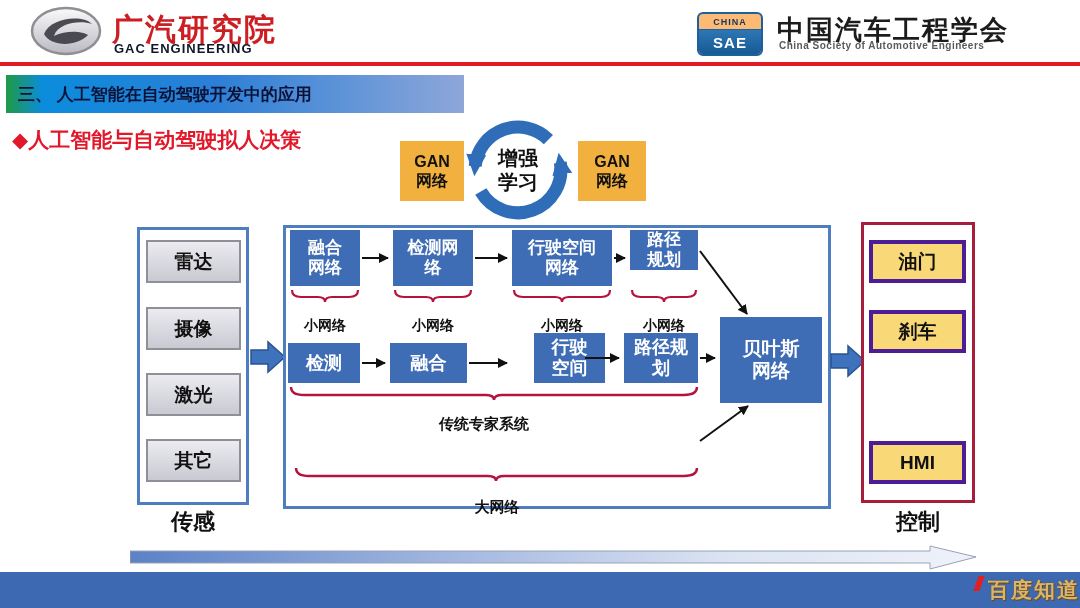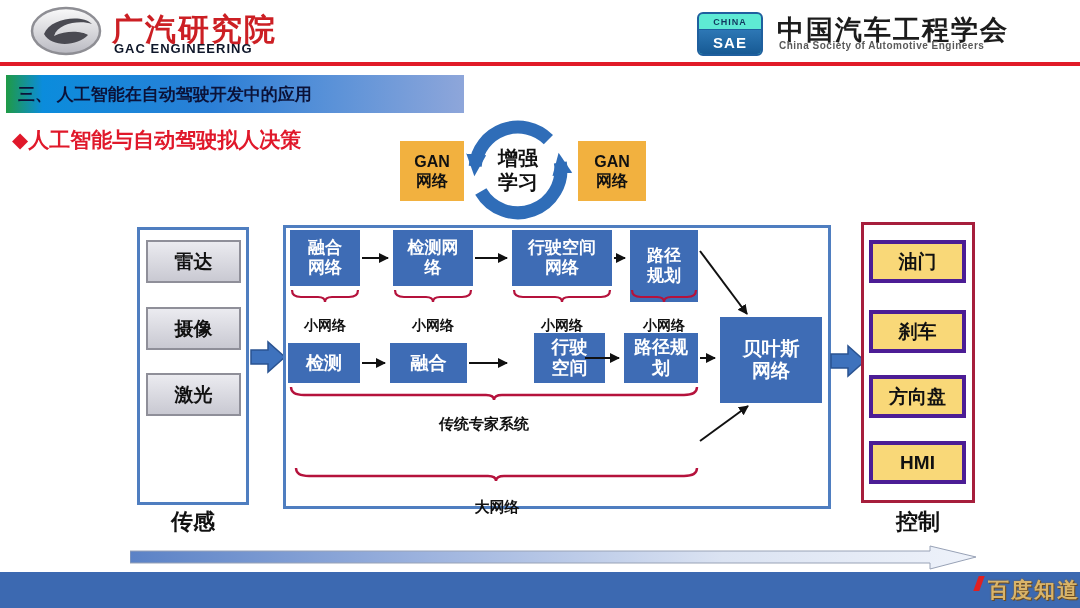--- a/index.html
+++ b/index.html
@@ -3,21 +3,21 @@
 <meta charset="utf-8">
 <style>
   html,body{margin:0;padding:0;}
   #slide{position:relative;width:1080px;height:608px;background:#ffffff;overflow:hidden;
          font-family:"Liberation Sans","DejaVu Sans",sans-serif;}
   .abs{position:absolute;}
   .ml{white-space:pre-line;}
   
   .gac-title{font-size:31px;font-weight:bold;color:#cc1f24;letter-spacing:2px;}
   .gac-sub{font-size:13px;font-weight:bold;color:#0f172a;letter-spacing:1px;}
-  .sae-badge{width:62px;height:40px;border:2px solid #1f5f9e;border-radius:6px;overflow:hidden;background:#5eead4;}
+  .sae-badge{width:62px;height:40px;border:2px solid #1f5f9e;border-radius:6px;overflow:hidden;background:#fdba74;}
   .sae-badge .top{height:15px;display:flex;align-items:center;justify-content:center;
                   font-size:9px;font-weight:bold;color:#10365e;letter-spacing:1px;border-bottom:1px solid #1f5f9e;}
   .sae-badge .bot{height:24px;display:flex;align-items:center;justify-content:center;
                   background:linear-gradient(180deg,#2d77b5,#175a94);color:#fff;font-size:15px;font-weight:bold;letter-spacing:1px;}
   .sae-title{font-size:27px;font-weight:bold;color:#1c1c1c;letter-spacing:2px;}
   .sae-sub{font-size:10px;font-weight:bold;color:#5a5a5a;letter-spacing:0.5px;}
   .redline{left:0;top:62px;width:1080px;height:4px;background:#e11a28;}
   .titlebar{left:6px;top:75px;width:458px;height:38px;
             background:linear-gradient(90deg,#1f9a45 0%,#0b8cdc 8%,#2b7fd6 45%,#8ea6da 100%);
             display:flex;align-items:center;padding-left:12px;box-sizing:border-box;
@@ -90,37 +90,38 @@
       <path d="M25.8,76.5 A43,43 0 0 0 105.3,47.5" stroke="#2f6db8" stroke-width="13" fill="none" marker-end="url(#bh)"></path>
     </svg>
   </div>
   <div class="abs cycletext ml" style="left:488px;top:146px;width:60px;">增强
 学习</div>
 
   <div class="abs container-blue" style="left:137px;top:227px;width:112px;height:278px;"></div>
   <div class="abs graybox" style="left:146px;top:240px;width:95px;height:43px;">雷达</div>
   <div class="abs graybox" style="left:146px;top:307px;width:95px;height:43px;">摄像</div>
   <div class="abs graybox" style="left:146px;top:373px;width:95px;height:43px;">激光</div>
+  <div class="abs graybox" style="left:146px;top:439px;width:95px;height:43px;">其它</div>
   <div class="abs coltag" style="left:137px;top:507px;width:112px;">传感</div>
 
   <div class="abs" style="left:250px;top:340px;">
     <svg width="36" height="34" viewBox="0 0 36 34">
       <polygon points="1,10 18,10 18,2 35,17 18,32 18,24 1,24" fill="#3e72bd" stroke="#2a5391" stroke-width="1.5"></polygon>
     </svg>
   </div>
 
   <div class="abs container-blue" style="left:283px;top:225px;width:548px;height:284px;"></div>
 
   <div class="abs bluebox ml" style="left:290px;top:230px;width:70px;height:56px;font-size:17px;">融合
 网络</div>
   <div class="abs bluebox ml" style="left:393px;top:230px;width:80px;height:56px;font-size:17px;">检测网
 络</div>
   <div class="abs bluebox ml" style="left:512px;top:230px;width:100px;height:56px;font-size:17px;">行驶空间
 网络</div>
-  <div class="abs bluebox ml" style="left:630px;top:230px;width:68px;height:72px;font-size:17px;">路径
+  <div class="abs bluebox ml" style="left:630px;top:230px;width:68px;height:40px;font-size:17px;">路径
 规划</div>
 
   <div class="abs" style="left:290px;top:288px;">
     <svg width="70" height="16" viewBox="0 0 70 16">
         <path d="M2,2 Q2,9 11,9 L28,9 Q35,9 35,14 Q35,9 42,9 L59,9 Q68,9 68,2" stroke="#b5123c" stroke-width="2.2" fill="none"></path>
       </svg>
   </div>
   <div class="abs" style="left:393px;top:288px;">
     <svg width="80" height="16" viewBox="0 0 80 16">
         <path d="M2,2 Q2,9 11,9 L33,9 Q40,9 40,14 Q40,9 47,9 L69,9 Q78,9 78,2" stroke="#b5123c" stroke-width="2.2" fill="none"></path>
@@ -188,21 +189,20 @@
 
   <div class="abs" style="left:830px;top:344px;">
     <svg width="36" height="34" viewBox="0 0 36 34">
       <polygon points="1,10 18,10 18,2 35,17 18,32 18,24 1,24" fill="#3e72bd" stroke="#2a5391" stroke-width="1.5"></polygon>
     </svg>
   </div>
 
   <div class="abs container-red" style="left:861px;top:222px;width:114px;height:281px;"></div>
   <div class="abs yellowbox" style="left:869px;top:240px;width:97px;height:43px;">油门</div>
   <div class="abs yellowbox" style="left:869px;top:310px;width:97px;height:43px;">刹车</div>
-  <div class="abs yellowbox" style="left:869px;top:375px;width:97px;height:43px;">方向盘</div>
   <div class="abs yellowbox" style="left:869px;top:441px;width:97px;height:43px;">HMI</div>
   <div class="abs coltag" style="left:861px;top:507px;width:114px;">控制</div>
 
   <div class="abs" style="left:130px;top:544px;">
     <svg width="850" height="27" viewBox="0 0 850 27">
       <defs>
         <linearGradient id="ga" x1="0" y1="0" x2="1" y2="0">
           <stop offset="0" stop-color="#5b82c6"></stop>
           <stop offset="0.35" stop-color="#9db3de"></stop>
           <stop offset="0.7" stop-color="#dbe3f2"></stop>

